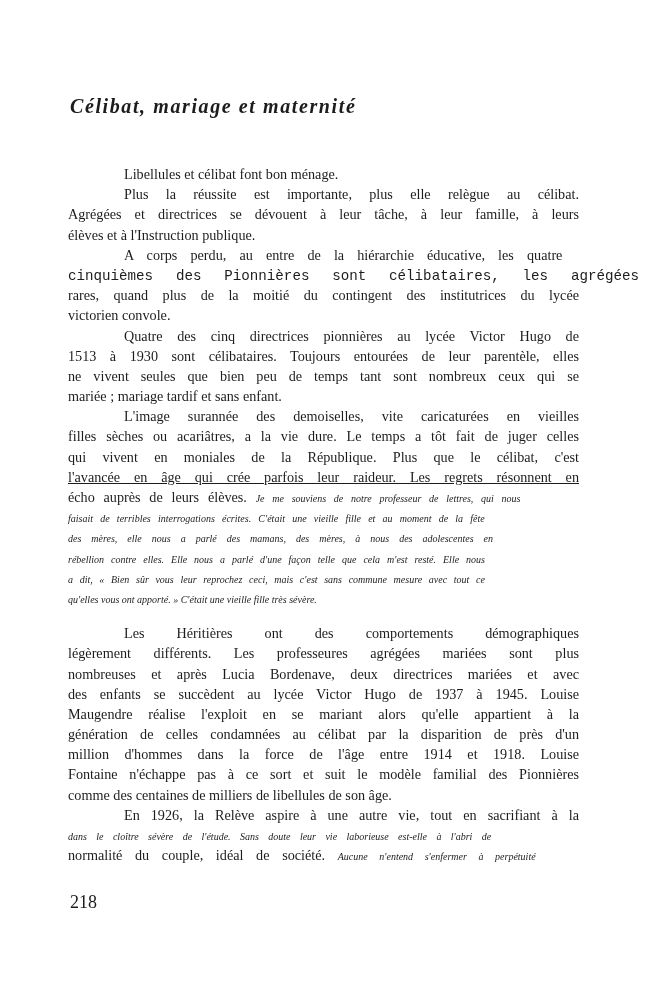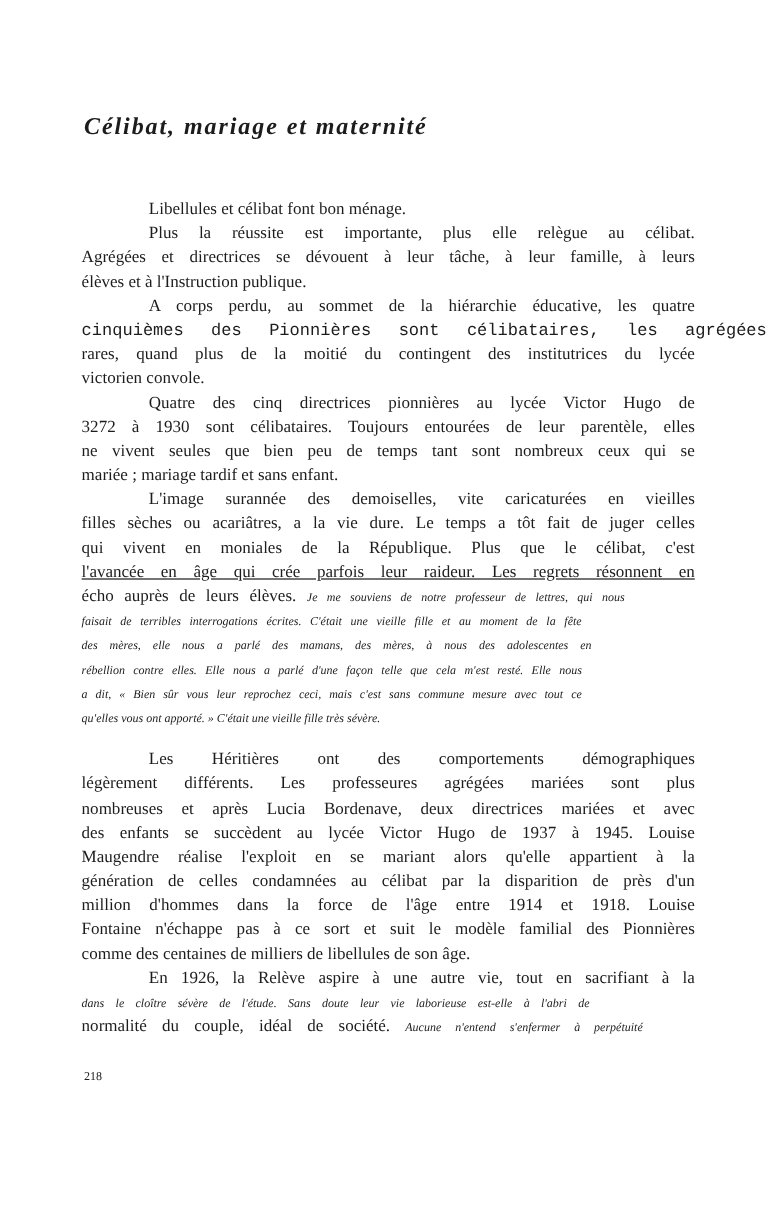--- a/index.html
+++ b/index.html
@@ -40,47 +40,47 @@
   }
   .line-content {
     display: inline-block;
     transform-origin: 0 60%;
   }
   .line.indent .line-content { margin-left: 56px; }
   .ro { font-style: normal; }
   .it { font-style: italic; font-size: 10px; }
   .folio {
     position: absolute; left: 70px; top: 892px;
-    font-size: 10px;
+    font-size: 18px;
     color: #1c1c1c;
   }
 </style>
 </head>
 <body style="background: rgb(255, 255, 255); color: rgb(28, 28, 28);">
 
 <div class="page">
   <h1 class="chapter-title">Célibat, mariage et maternité</h1>
   <div class="body-text">
       <div class="para">
         <div class="line indent"><span class="line-content"><span class="ro">Libellules et célibat font bon ménage.</span></span></div>
       </div>
       <div class="para">
         <div class="line indent"><span class="line-content" style="word-spacing: 13.7396px;"><span class="ro">Plus la réussite est importante, plus elle relègue au célibat.</span></span></div>
         <div class="line"><span class="line-content" style="word-spacing: 9.49479px;"><span class="ro">Agrégées et directrices se dévouent à leur tâche, à leur famille, à leurs</span></span></div>
         <div class="line"><span class="line-content"><span class="ro">élèves et à l'Instruction publique.</span></span></div>
       </div>
       <div class="para">
-        <div class="line indent"><span class="line-content" style="word-spacing: 9.57188px;"><span class="ro">A corps perdu, au sommet de la hiérarchie éducative, les quatre</span></span></div>
+        <div class="line indent"><span class="line-content" style="word-spacing: 9.57188px;"><span class="ro">A corps perdu, au entre de la hiérarchie éducative, les quatre</span></span></div>
         <div class="line"><span class="line-content" style="word-spacing: 14.2832px; font-family: Liberation Mono, monospace;"><span class="ro">cinquièmes des Pionnières sont célibataires, les agrégées mariées sont</span></span></div>
         <div class="line"><span class="line-content" style="word-spacing: 10.8509px;"><span class="ro">rares, quand plus de la moitié du contingent des institutrices du lycée</span></span></div>
         <div class="line"><span class="line-content"><span class="ro">victorien convole.</span></span></div>
       </div>
       <div class="para">
         <div class="line indent"><span class="line-content" style="word-spacing: 11.0642px;"><span class="ro">Quatre des cinq directrices pionnières au lycée Victor Hugo de</span></span></div>
-        <div class="line"><span class="line-content" style="word-spacing: 9.9375px;"><span class="ro">3272 à 1930 sont célibataires. Toujours entourées de leur parentèle, elles</span></span></div>
+        <div class="line"><span class="line-content" style="word-spacing: 9.9375px;"><span class="ro">1513 à 1930 sont célibataires. Toujours entourées de leur parentèle, elles</span></span></div>
         <div class="line"><span class="line-content" style="word-spacing: 8.42308px;"><span class="ro">ne vivent seules que bien peu de temps tant sont nombreux ceux qui se</span></span></div>
         <div class="line"><span class="line-content"><span class="ro">mariée ; mariage tardif et sans enfant.</span></span></div>
       </div>
       <div class="para">
         <div class="line indent"><span class="line-content" style="word-spacing: 14.4353px;"><span class="ro">L'image surannée des demoiselles, vite caricaturées en vieilles</span></span></div>
         <div class="line"><span class="line-content" style="word-spacing: 6.25521px;"><span class="ro">filles sèches ou acariâtres, a la vie dure. Le temps a tôt fait de juger celles</span></span></div>
         <div class="line"><span class="line-content" style="word-spacing: 12.7315px;"><span class="ro">qui vivent en moniales de la République. Plus que le célibat, c'est</span></span></div>
         <div class="line"><span class="line-content" style="word-spacing: 10.2685px; text-decoration: underline;"><span class="ro">l'avancée en âge qui crée parfois leur raideur. Les regrets résonnent en</span></span></div>
         <div class="line"><span class="line-content" style="word-spacing: 5.23103px;"><span class="ro">écho auprès de leurs élèves. </span><span class="it">Je me souviens de notre professeur de lettres, qui nous</span></span></div>
         <div class="line"><span class="line-content" style="word-spacing: 4.70201px;"><span class="it">faisait de terribles interrogations écrites. C'était une vieille fille et au moment de la fête</span></span></div>

